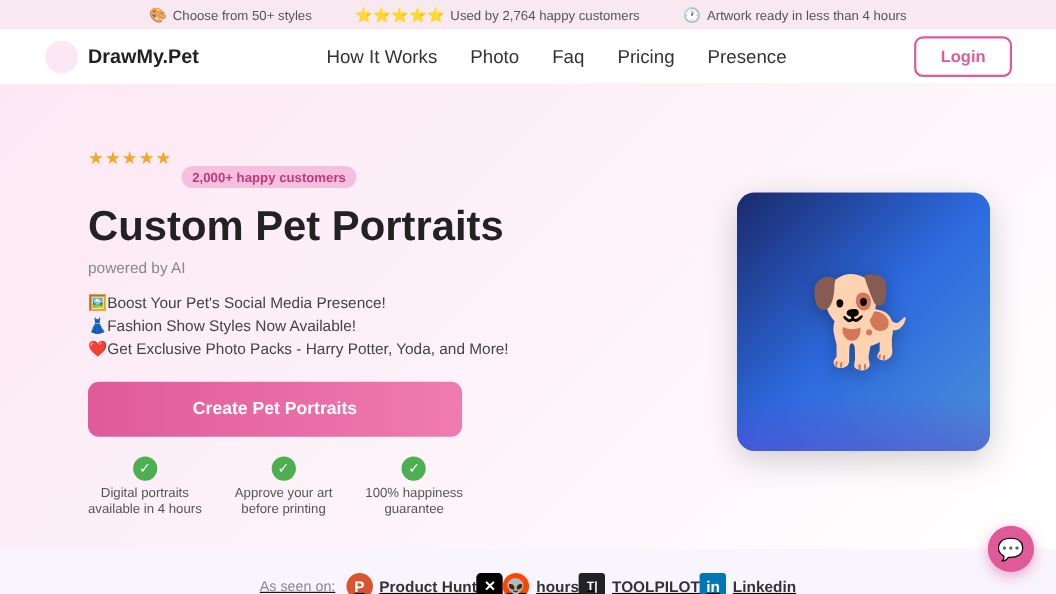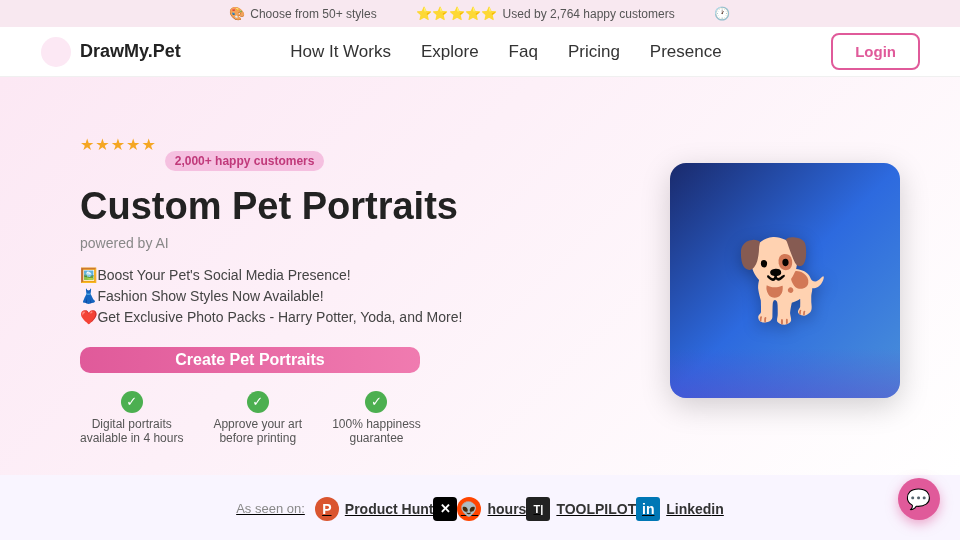--- a/index.html
+++ b/index.html
@@ -115,21 +115,21 @@
       color: #444;
       margin-bottom: 5px;
       display: flex;
       align-items: center;
       gap: 5px;
     }
     .cta-btn {
       background: linear-gradient(90deg, #e05a9a, #f07bb0);
       color: #fff;
       border: none;
-      padding: 4px 0;
+      padding: 16px 0;
       width: 100%;
       max-width: 340px;
       border-radius: 10px;
       font-size: 16px;
       font-weight: 700;
       cursor: pointer;
       margin-bottom: 18px;
     }
     .hero-checks {
       display: flex;
@@ -231,38 +231,39 @@
   <div class="banner-item">
     <span class="banner-icon">🎨</span>
     <span>Choose from 50+ styles</span>
   </div>
   <div class="banner-item">
     <span class="banner-icon">⭐⭐⭐⭐⭐</span>
     <span>Used by 2,764 happy customers</span>
   </div>
   <div class="banner-item">
     <span class="banner-icon">🕐</span>
+    <span>Artwork ready in less than 4 hours</span>
   </div>
 </div>
 
 <nav>
   <div class="logo">
     <svg class="logo-icon" viewBox="0 0 32 32" fill="none" xmlns="http://www.w3.org/2000/svg">
       <circle cx="16" cy="16" r="15" fill="#fce8f4"></circle>
       <text x="7" y="22" font-size="16">🐾</text>
     </svg>
     <span>DrawMy.Pet</span>
   </div>
 
   <ul class="nav-links">
     <li>
       <a href="#">How It Works</a>
     </li>
     <li>
-      <a href="#">Explore</a>
+      <a href="#">Photo</a>
     </li>
     <li>
       <a href="#">Faq</a>
     </li>
     <li>
       <a href="#">Pricing</a>
     </li>
     <li>
       <a href="#">Presence</a>
     </li>

